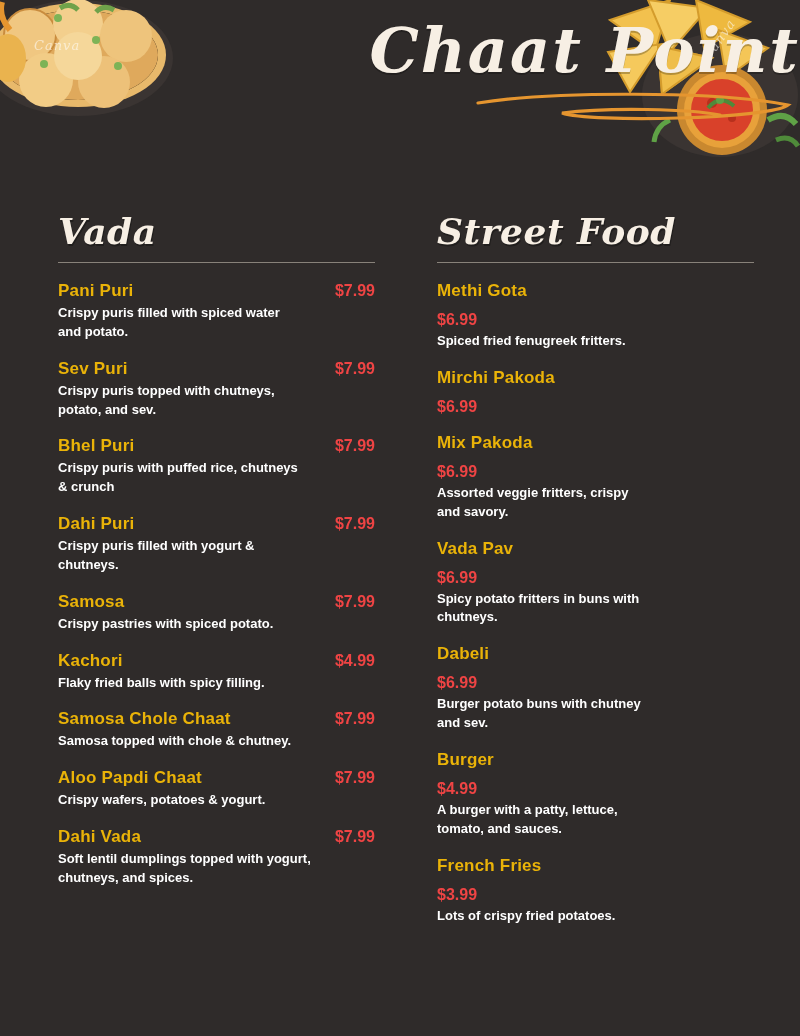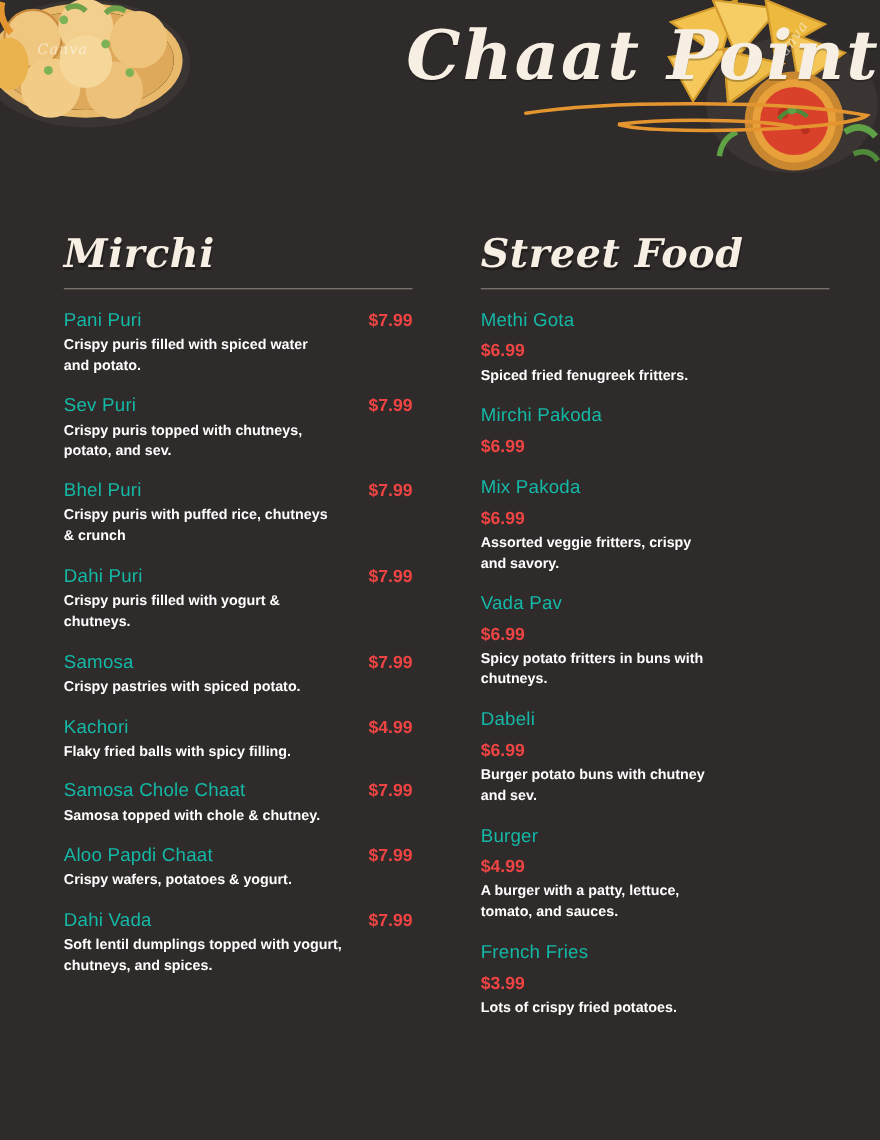--- a/index.html
+++ b/index.html
@@ -95,22 +95,22 @@
     margin-bottom: 17px;
   }
   .item-head {
     display: flex;
     align-items: baseline;
     justify-content: space-between;
     gap: 10px;
   }
   .item-name {
     font-size: 17px;
-    font-weight: normal;
-    color: #14b8a6;
+    font-weight: bold;
+    color: #eab308;
     letter-spacing: 0.2px;
   }
   .item-price {
     font-size: 16px;
     font-weight: bold;
     color: #ef4444;
     white-space: nowrap;
   }
   .item-desc {
     margin-top: 3px;
@@ -181,21 +181,21 @@
     <h1 class="menu-title">Chaat Point</h1>
     <svg class="title-flourish" viewBox="0 0 330 36">
       <path d="M8 14 C 80 2, 250 2, 318 16 C 300 30, 120 34, 92 24 C 140 18, 220 20, 250 26" fill="none" stroke="#e5952f" stroke-width="3.2" stroke-linecap="round"></path>
     </svg>
   </div>
 </div>
 
 <div class="columns">
 
   <div class="column col-left">
-    <div class="section-title">Mirchi</div>
+    <div class="section-title">Vada</div>
     <div class="rule"></div>
 
     <div class="item">
       <div class="item-head">
         <span class="item-name">Pani Puri</span>
         <span class="item-price">$7.99</span>
       </div>
       <div class="item-desc">Crispy puris filled with spiced water and potato.</div>
     </div>
 

